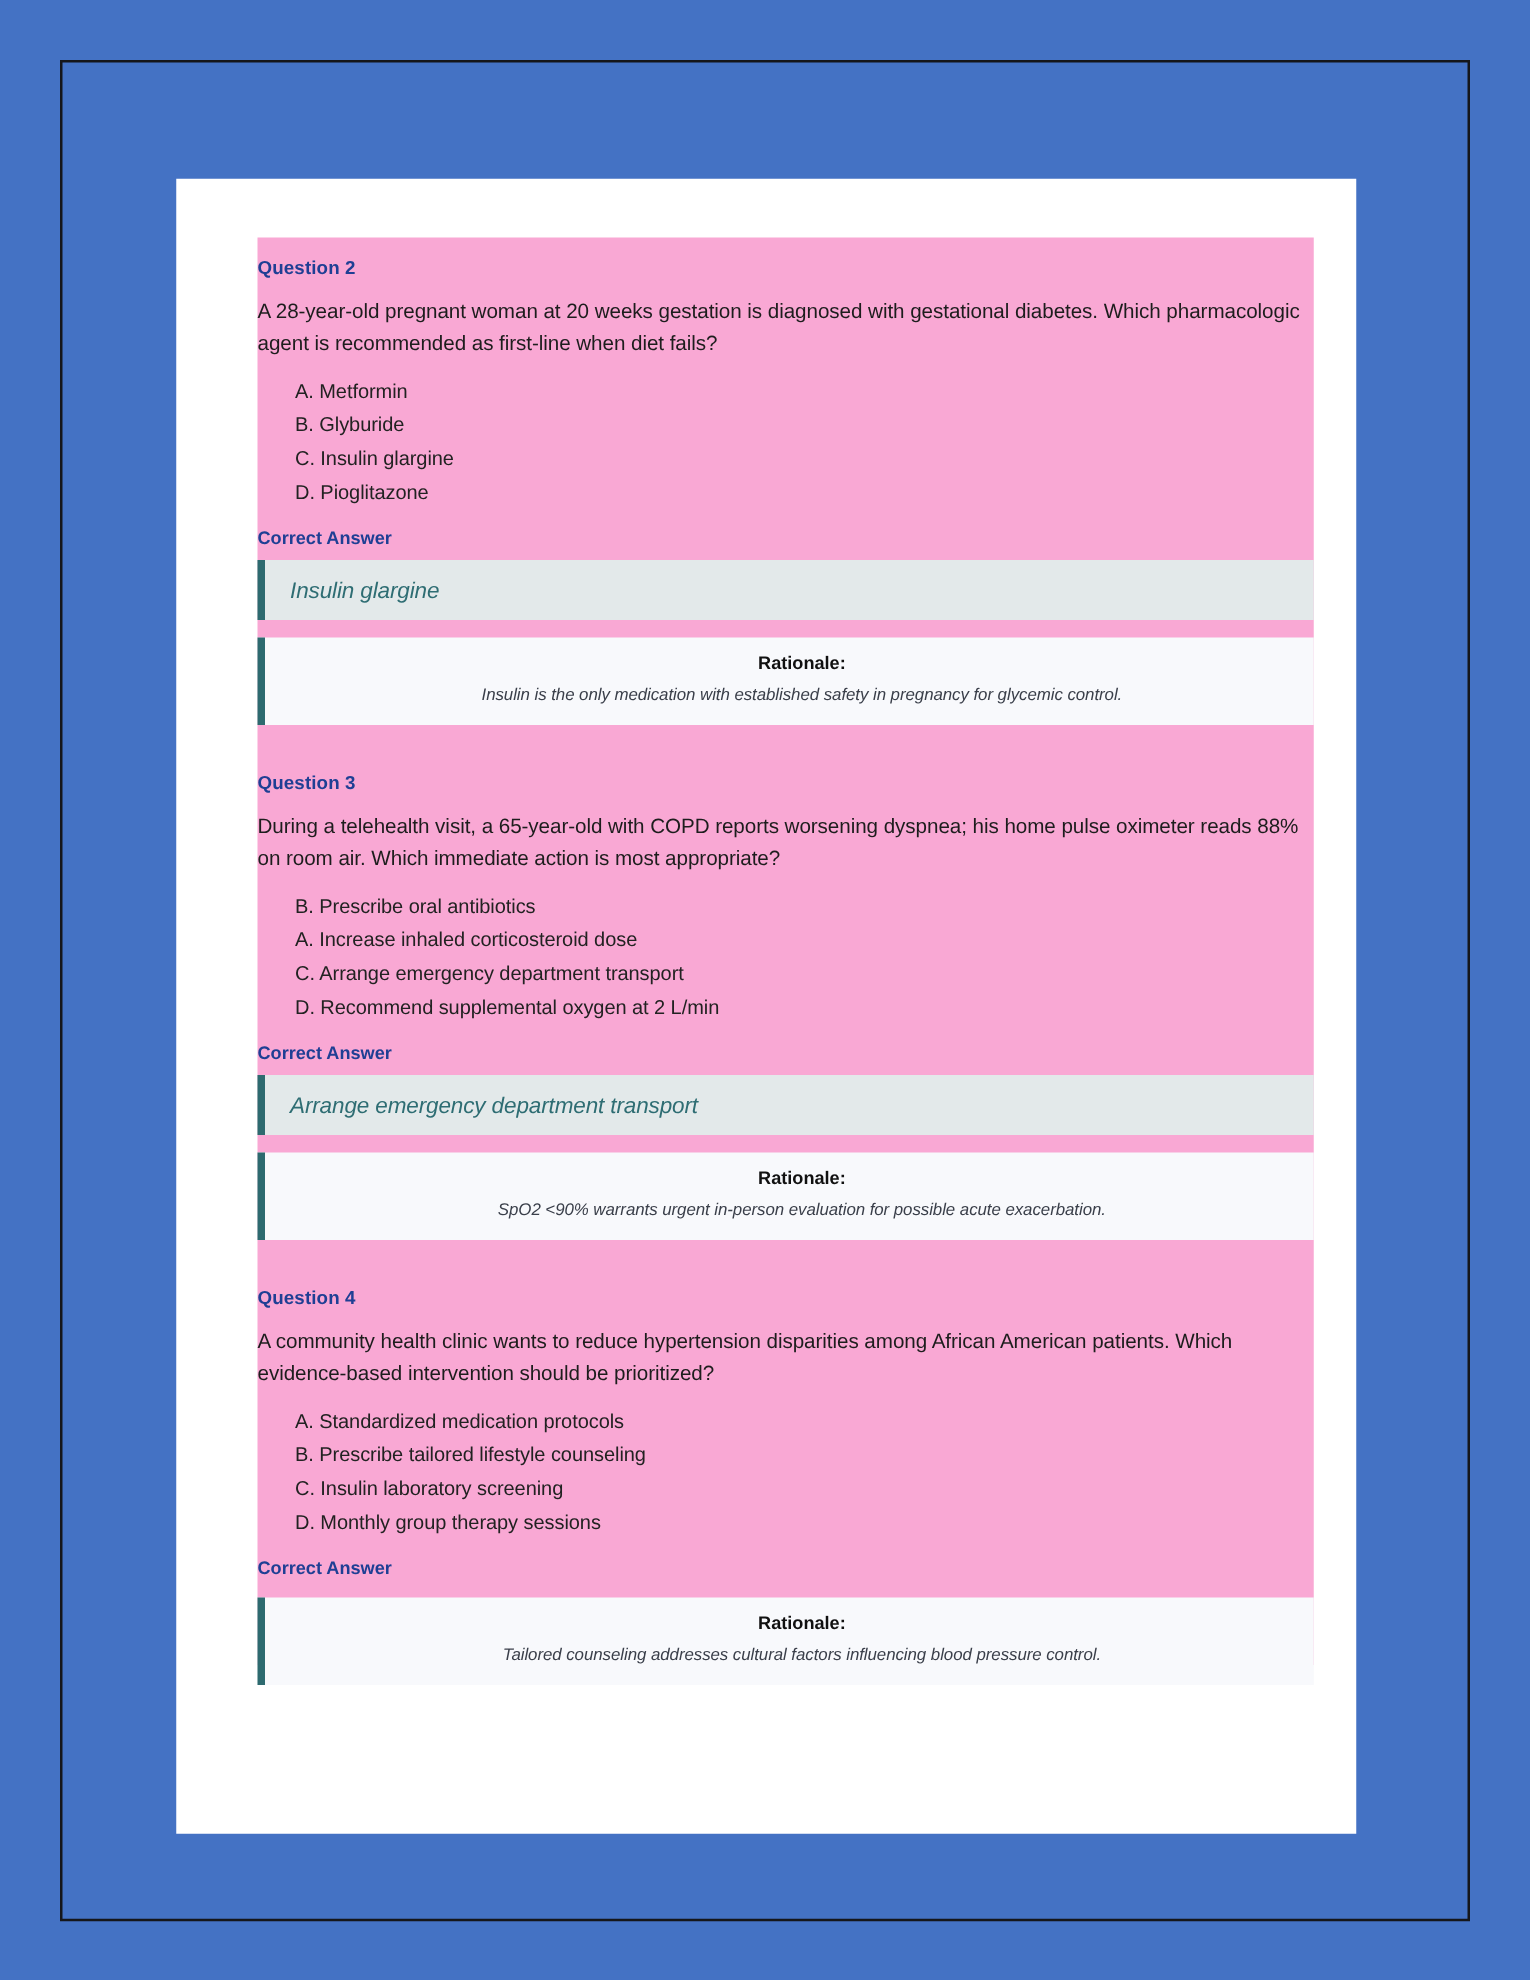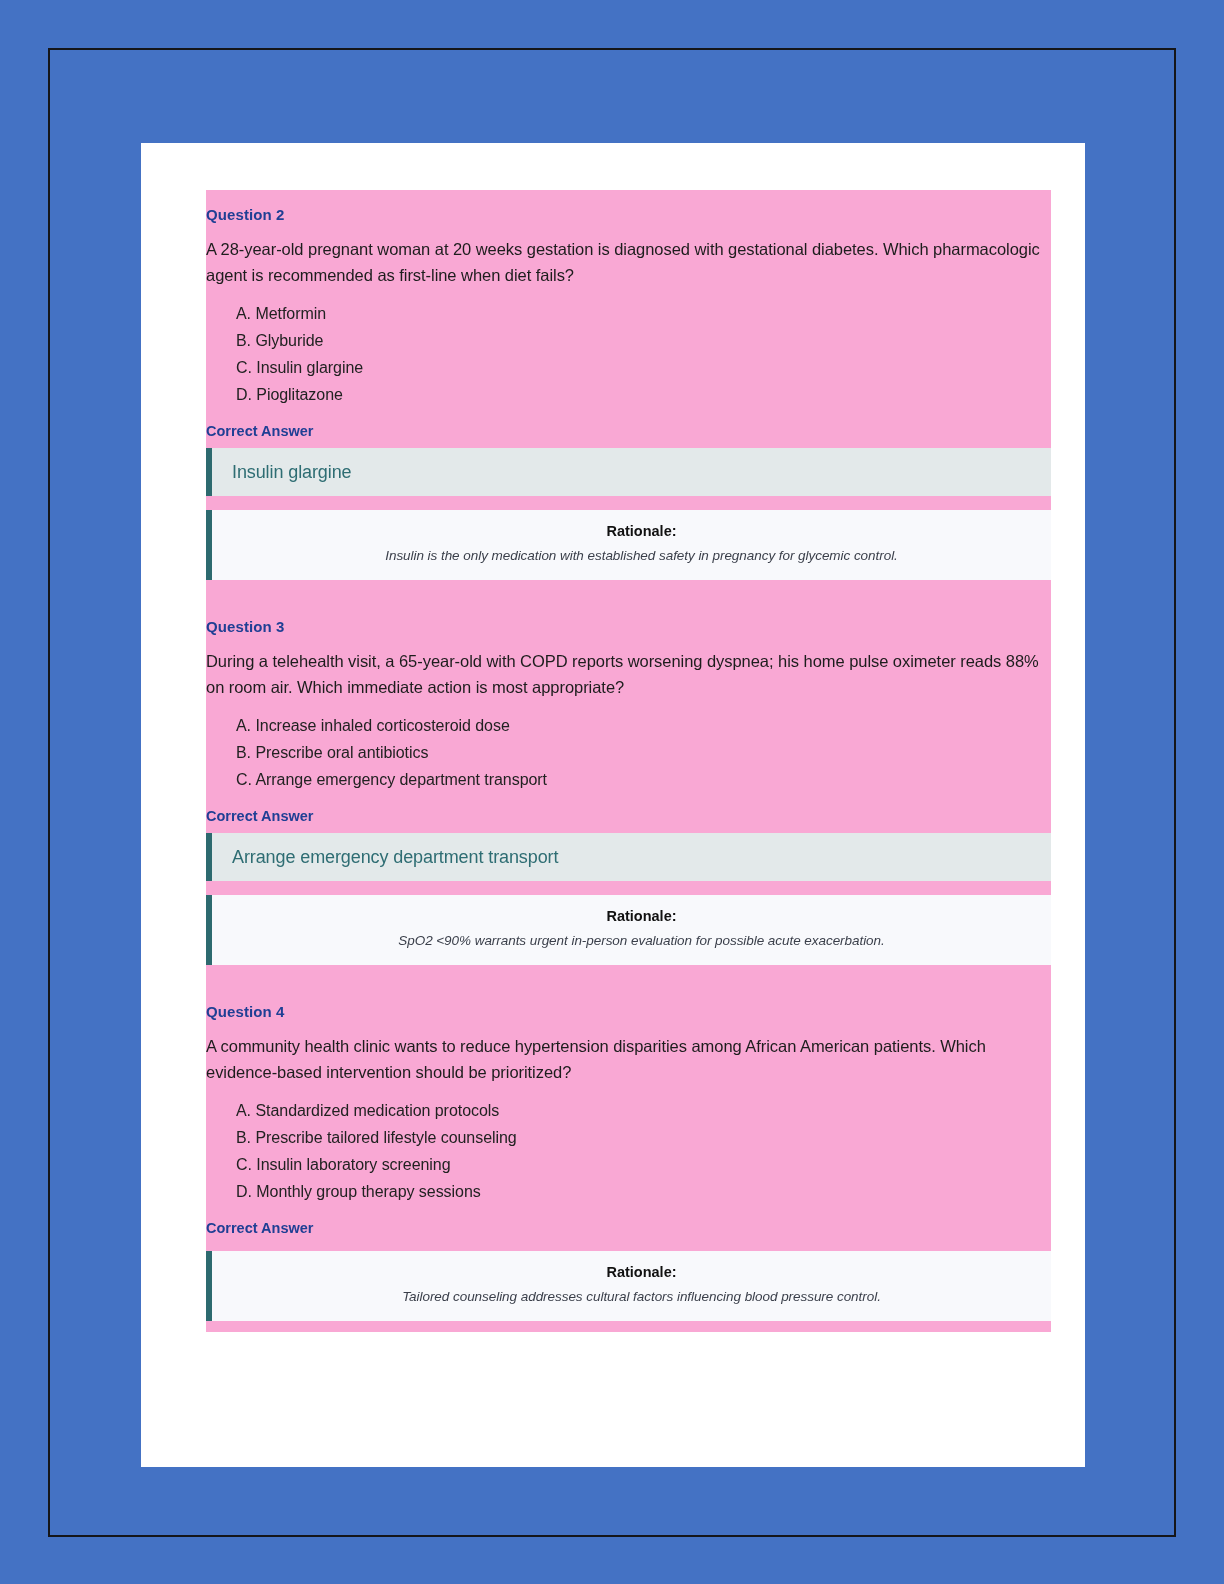--- a/index.html
+++ b/index.html
@@ -100,20 +100,21 @@
     padding: 13px 0 13px 20px;
     box-sizing: border-box;
   }
 
   .answer-text {
     color: #2e6d73;
     font-size: 18px;
     line-height: 22px;
     font-weight: 500;
     letter-spacing: -0.1px;
+    font-style: italic;
   }
 
   .rationale-box {
     margin: 14px 0 0 0;
     background: #f8f9fc;
     border-left: 6px solid #2d6a6f;
     padding: 12px 0 14px 20px;
     box-sizing: border-box;
     text-align: center;
   }
@@ -164,23 +165,24 @@
         <div class="rationale-text">Insulin is the only medication with established safety in pregnancy for glycemic control.</div>
       </div>
     </div>
 
     <div class="block-gap"></div>
 
     <div class="question-block">
       <div class="q-heading">Question 3</div>
       <div class="q-stem">During a telehealth visit, a 65-year-old with COPD reports worsening dyspnea; his home pulse oximeter reads 88% on room air. Which immediate action is most appropriate?</div>
       <ul class="q-options">
+        <li>B. Prescribe oral antibiotics</li>
         <li>A. Increase inhaled corticosteroid dose</li>
-        <li>B. Prescribe oral antibiotics</li>
         <li>C. Arrange emergency department transport</li>
+        <li>D. Recommend supplemental oxygen at 2 L/min</li>
       </ul>
       <div class="correct-answer-label">Correct Answer</div>
       <div class="answer-box">
         <div class="answer-text">Arrange emergency department transport</div>
       </div>
       <div class="rationale-box">
         <div class="rationale-label">Rationale:</div>
         <div class="rationale-text">SpO2 &lt;90% warrants urgent in-person evaluation for possible acute exacerbation.</div>
       </div>
     </div>

